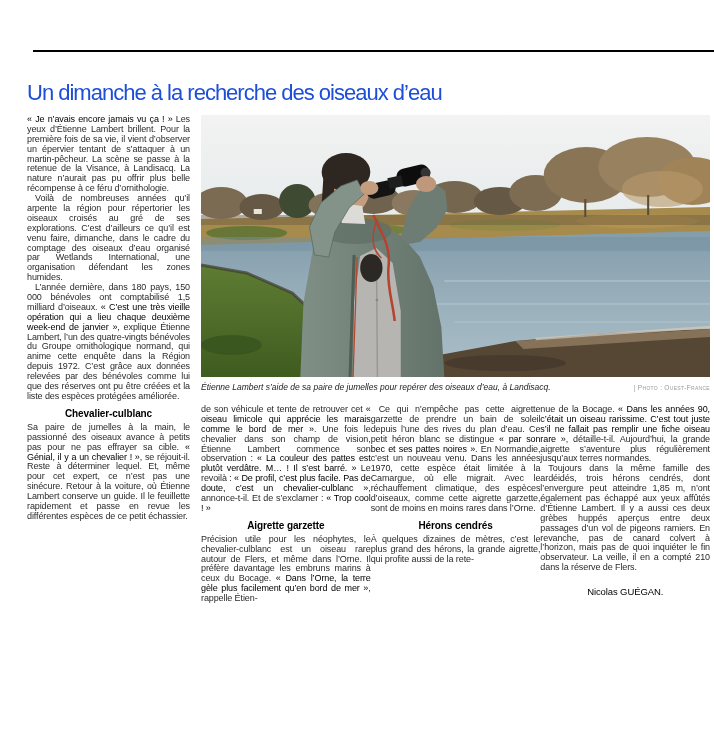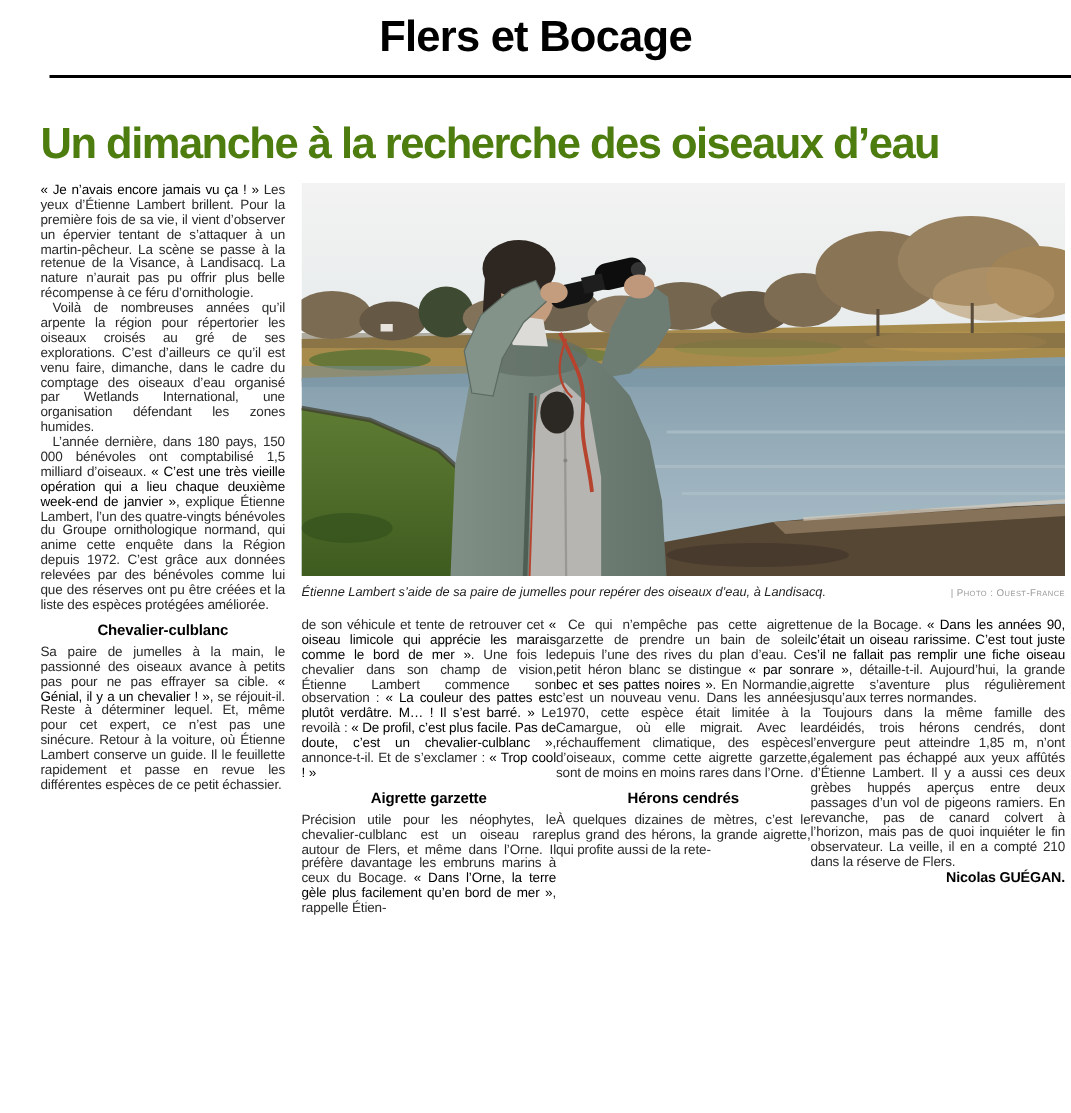--- a/index.html
+++ b/index.html
@@ -9,57 +9,56 @@
     font-family:"Liberation Sans", sans-serif;
     -webkit-font-smoothing:antialiased;
   }
   .section-header {
     text-align:center; font-size:29px; font-weight:bold; letter-spacing:-0.5px;
     padding-top:9px; color:#000;
   }
   .section-rule { position:absolute; left:33px; right:0; top:50px; border-top:2px solid #000; }
   .article { position:absolute; left:27px; right:4px; top:80px; }
   .article-title {
-    font-size:29px; font-weight:bold; letter-spacing:-1px; color:#4d7c0f;
+    font-size:22px; font-weight:normal; letter-spacing:-1px; color:#1d4ed8;
     margin:0 0 9px 0; white-space:nowrap;
   }
   .standfirst {
     font-size:15px; line-height:1.24; letter-spacing:-0.2px; color:#111;
     max-width:628px; margin:0 0 14px 0;
   }
   .body-row { display:flex; gap:11px; align-items:flex-start; }
   .col {
     font-size:9px; line-height:1.1; text-align:justify; color:#2a2a2a;
     letter-spacing:-0.1px;
   }
   .col-first { width:163px; flex:none; }
   .col p { margin:0; }
   .col p.indent { text-indent:8px; }
   .col .b { font-weight:normal; color:#000; }
   .col h3 {
     margin:6px 0 4px 0; font-size:10px; font-weight:bold; text-align:center; color:#000;
   }
-  .col p.byline { text-align:right; font-weight:bold; font-size:9.5px; color:#000; margin-top:1px; }
+  .col p.byline { text-align:center; font-weight:normal; font-size:9.5px; color:#000; margin-top:14px; }
   .right-area { flex:1; min-width:0; }
   .photo-frame { width:100%; height:262px; display:block; }
   .caption-row { display:flex; align-items:baseline; margin-top:5px; }
   .caption { font-size:8.5px; font-style:italic; color:#222; }
   .credit {
     margin-left:auto; font-size:6.5px; color:#9a9a9a; font-variant:small-caps;
     letter-spacing:0.3px; white-space:nowrap;
   }
   .cols3 { display:flex; margin-top:13px; }
   .cols3 .col { flex:1; min-width:0; }
 </style>
 </head>
 <body>
 
 <div class="page">
 
-  <div class="section-header">Flers et Bocage</div>
   <div class="section-rule"></div>
 
   <div class="article">
     <h1 class="article-title">Un dimanche à la recherche des oiseaux d’eau</h1>
 
     <div class="body-row">
       <div class="col col-first">
           <p><span class="b">« Je n’avais encore jamais vu ça ! » </span><span>Les yeux d’Étienne Lambert brillent. Pour la première fois de sa vie, il vient d’observer un épervier tentant de s’attaquer à un martin-pêcheur. La scène se passe à la retenue de la Visance, à Landisacq. La nature n’aurait pas pu offrir plus belle récompense à ce féru d’ornithologie.</span></p>
           <p class="indent"><span>Voilà de nombreuses années qu’il arpente la région pour répertorier les oiseaux croisés au gré de ses explorations. C’est d’ailleurs ce qu’il est venu faire, dimanche, dans le cadre du comptage des oiseaux d’eau organisé par Wetlands International, une organisation défendant les zones humides.</span></p>
           <p class="indent"><span>L’année dernière, dans 180 pays, 150 000 bénévoles ont comptabilisé 1,5 milliard d’oiseaux. </span><span class="b">« C’est une très vieille opération qui a lieu chaque deuxième week-end de janvier »</span><span>, explique Étienne Lambert, l’un des quatre-vingts bénévoles du Groupe ornithologique normand, qui anime cette enquête dans la Région depuis 1972. C’est grâce aux données relevées par des bénévoles comme lui que des réserves ont pu être créées et la liste des espèces protégées améliorée.</span></p>

